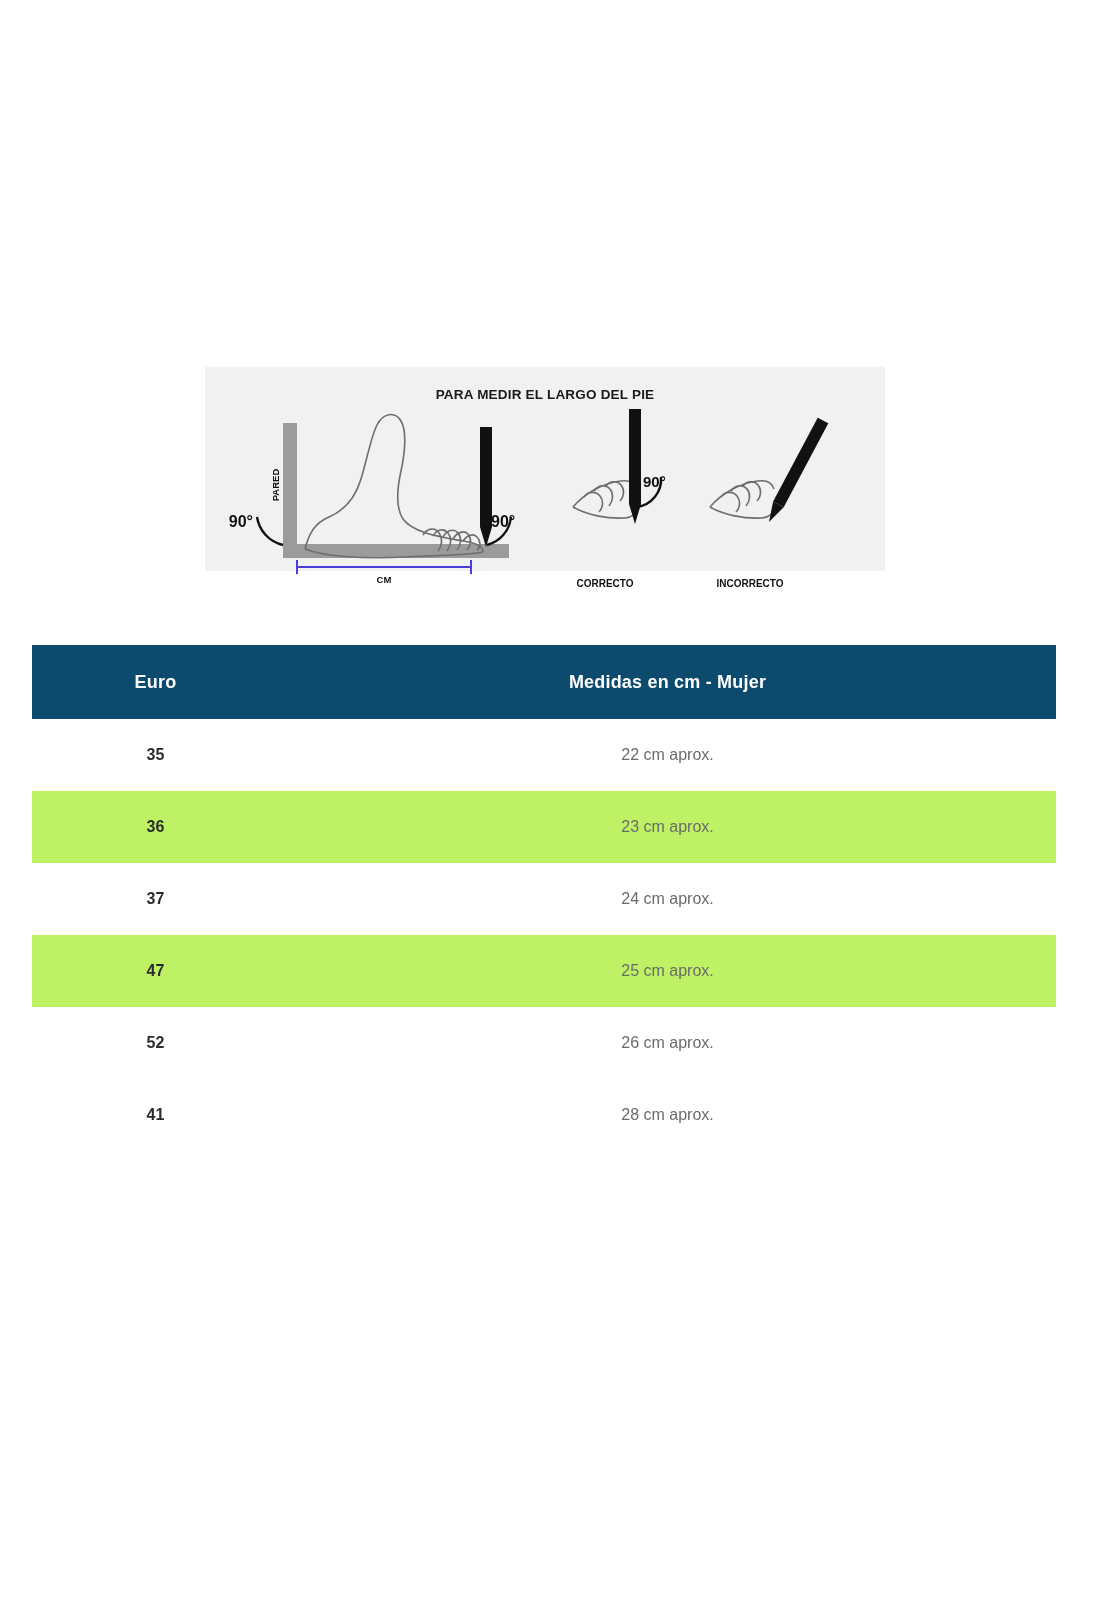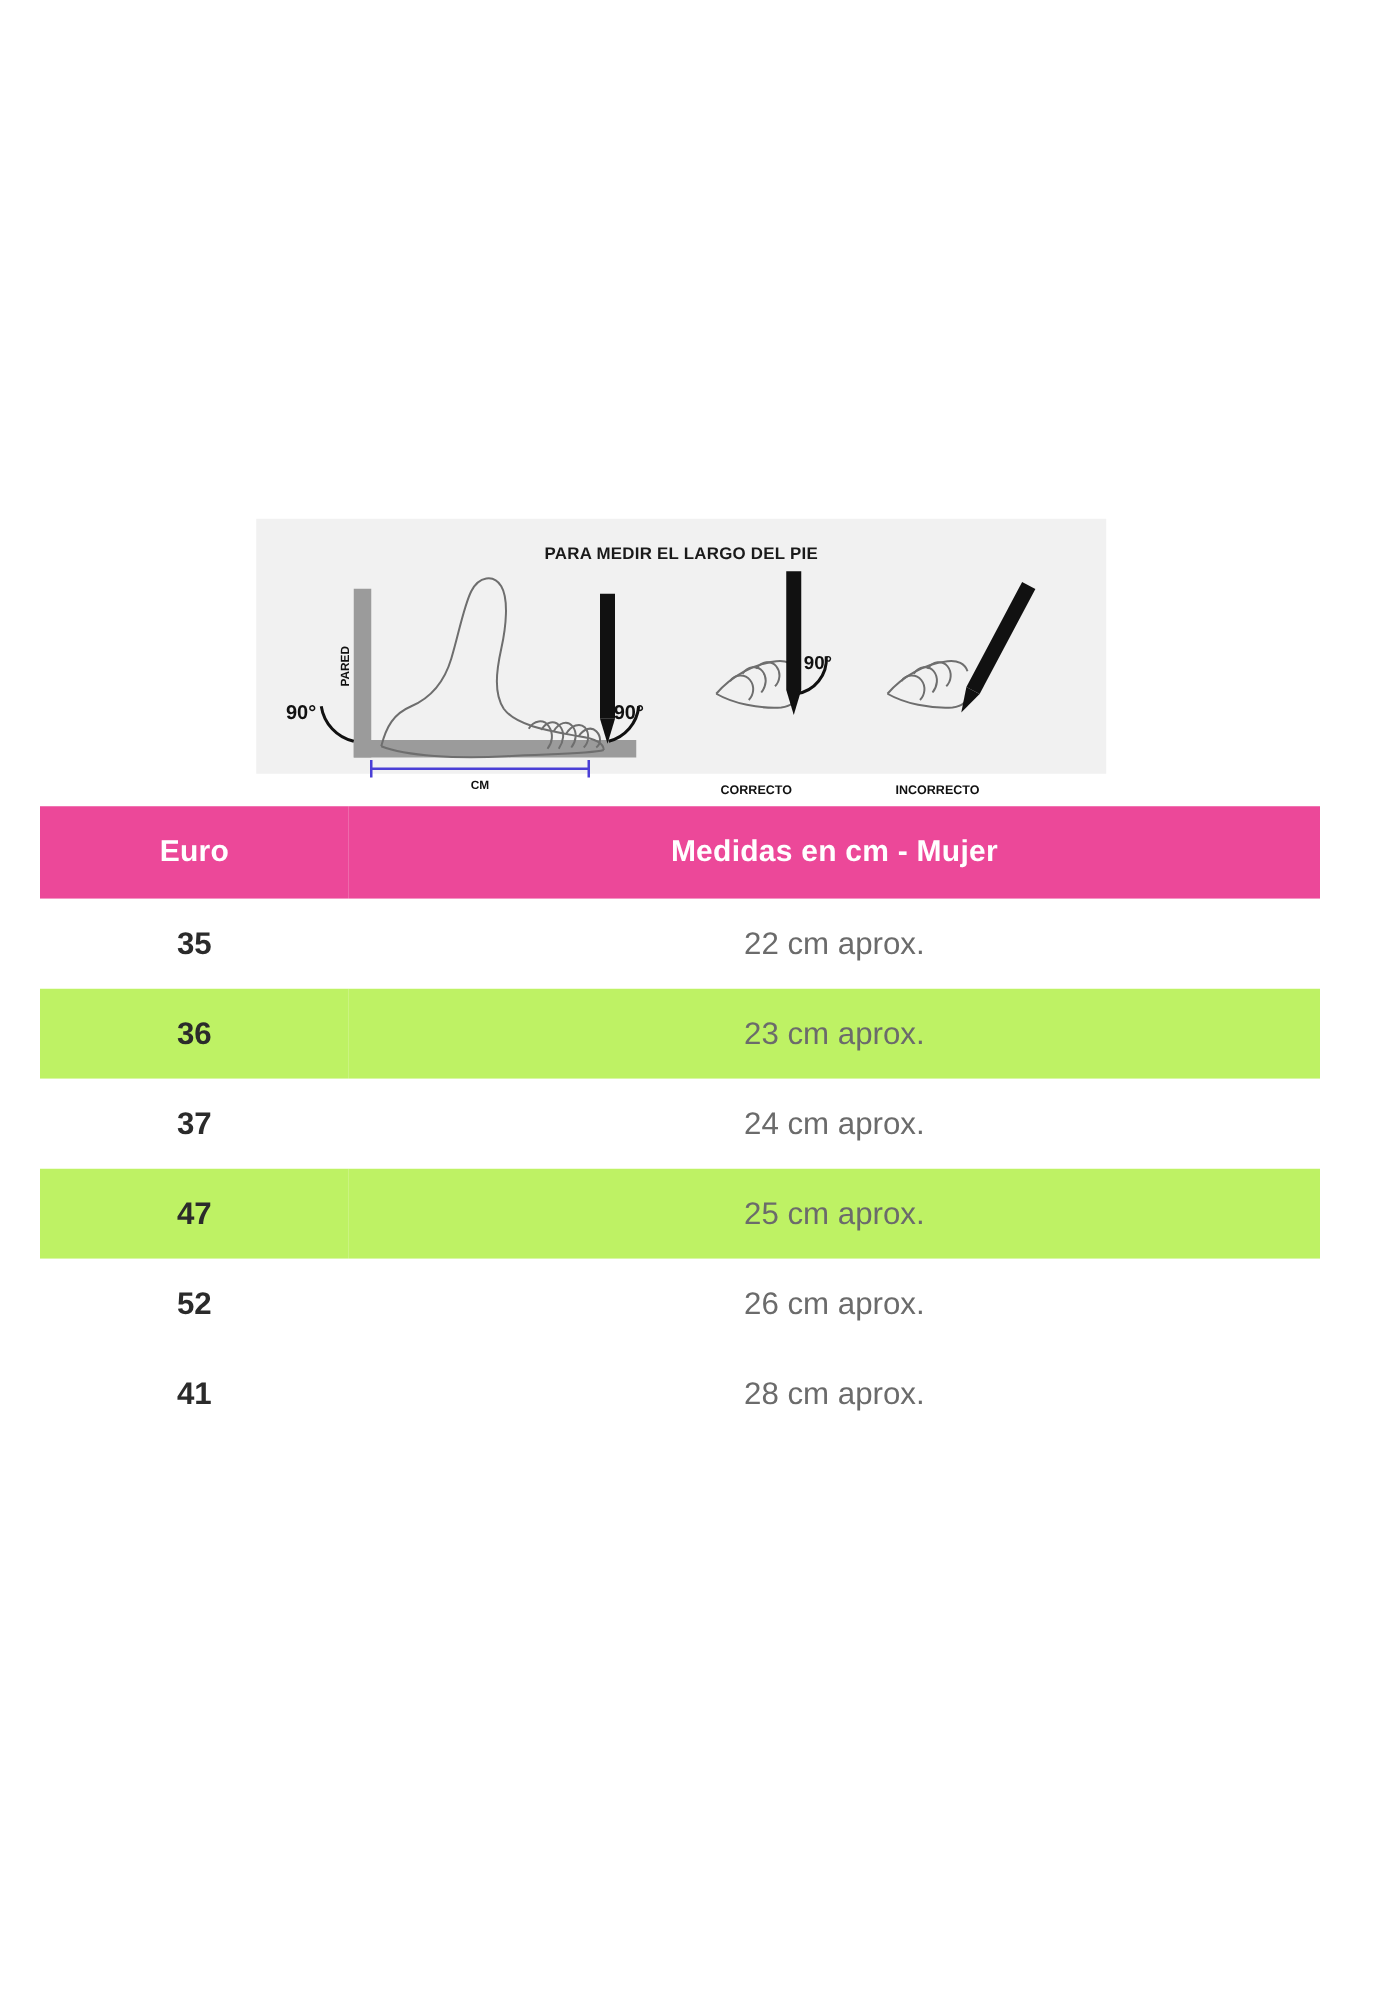--- a/index.html
+++ b/index.html
@@ -16,21 +16,20 @@
   }
 
   
   .diagram-panel {
     position: absolute;
     left: 205px;
     top: 367px;
     width: 680px;
     height: 204px;
     background: #f1f1f1;
-    margin-top: 48px;
   }
   .diagram-title {
     position: absolute;
     top: 20px;
     left: 0;
     width: 100%;
     text-align: center;
     font-size: 13.5px;
     font-weight: bold;
     color: #1a1a1a;
@@ -45,36 +44,36 @@
   
   .size-table {
     position: absolute;
     left: 32px;
     top: 645px;
     width: 1020px;
     border-collapse: collapse;
     table-layout: fixed;
   }
   .size-table thead th {
-    background: #ec4899;
+    background: #0c4a6e;
     color: #ffffff;
-    font-size: 24px;
+    font-size: 18px;
     font-weight: bold;
     height: 72px;
     vertical-align: middle;
     letter-spacing: 0.2px;
   }
   .size-table th.col-euro { width: 245px; }
   .size-table th.col-cm   { width: 775px; }
 
   .size-table tbody td {
     height: 70px;
     vertical-align: middle;
     text-align: center;
-    font-size: 25px;
+    font-size: 16px;
   }
   .size-table tbody td.euro {
     color: #2b2b2b;
     font-weight: bold;
   }
   .size-table tbody td.cm {
     color: #6b6b6b;
     font-weight: normal;
   }
   .size-table tbody tr.odd-row td {

